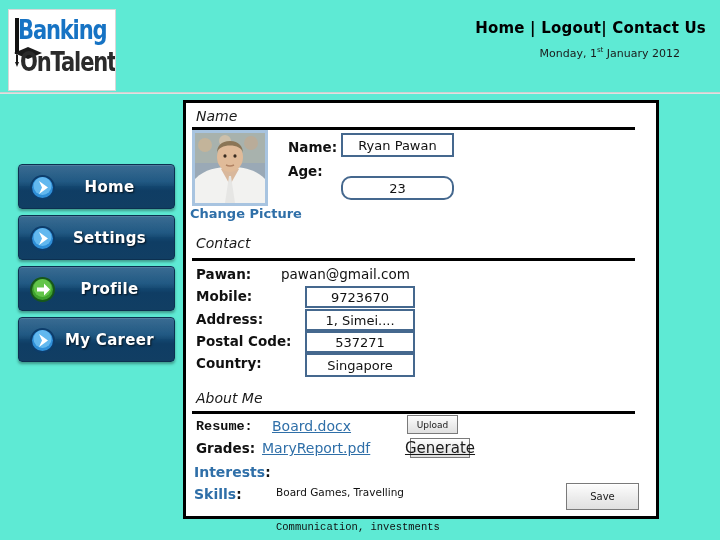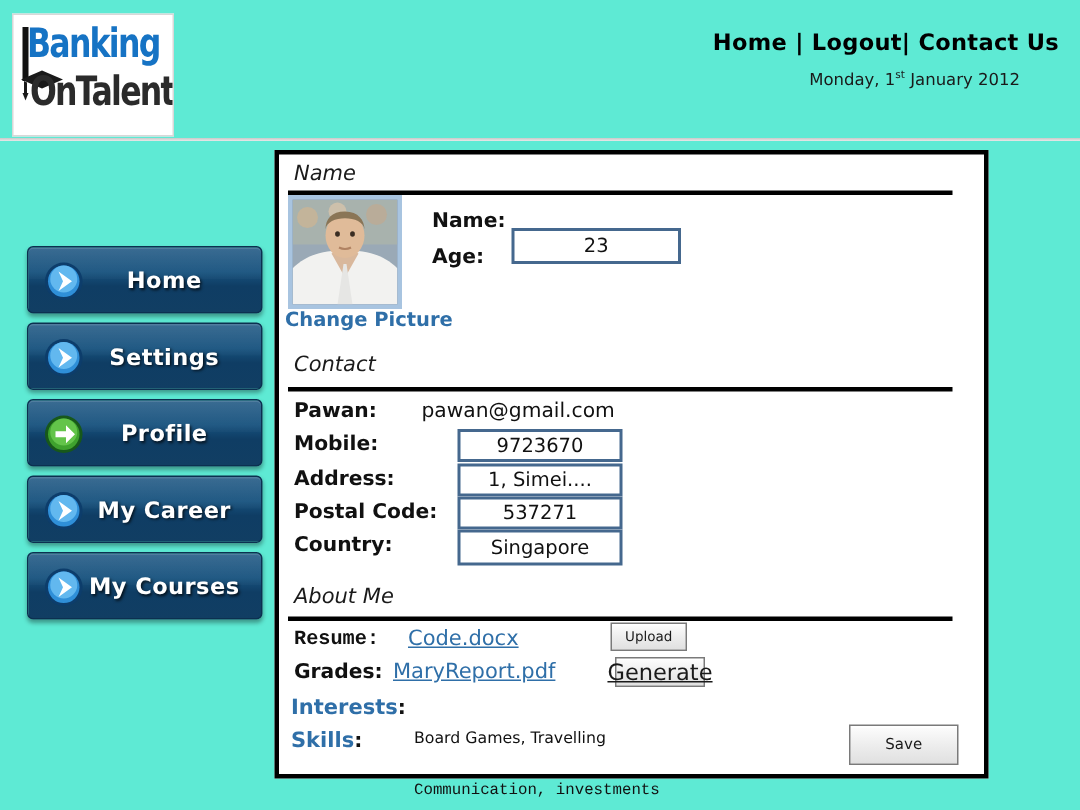--- a/index.html
+++ b/index.html
@@ -154,29 +154,20 @@
     <div class="nav-btn">
       <svg class="ico" viewBox="0 0 27 27">
         <circle cx="13.5" cy="13.5" r="12.5" fill="#0d3d6b"></circle>
         <circle cx="13.5" cy="13.5" r="10.5" fill="#2f8fd8"></circle>
         <circle cx="13.5" cy="12" r="9" fill="#62b8ef"></circle>
         <polygon points="10,7 19,13.5 10,20 13,13.5" fill="#ffffff"></polygon>
       </svg>
       <div class="lbl">My Career</div>
     </div>
 
-    <div class="nav-btn">
-      <svg class="ico" viewBox="0 0 27 27">
-        <circle cx="13.5" cy="13.5" r="12.5" fill="#0d3d6b"></circle>
-        <circle cx="13.5" cy="13.5" r="10.5" fill="#2f8fd8"></circle>
-        <circle cx="13.5" cy="12" r="9" fill="#62b8ef"></circle>
-        <polygon points="10,7 19,13.5 10,20 13,13.5" fill="#ffffff"></polygon>
-      </svg>
-      <div class="lbl">My Courses</div>
-    </div>
   </div>
 
   <div class="panel"></div>
 
   <div style="position:absolute;left:196px;top:108px;" class="section-title">Name</div>
   <div class="section-rule" style="position:absolute;left:192px;top:127px;width:443px;"></div>
 
   <div class="photo">
     <svg width="70" height="70" viewBox="0 0 70 70">
       <rect width="70" height="70" fill="#9aa9b6"></rect>
@@ -189,23 +180,24 @@
       <ellipse cx="35" cy="24" rx="13" ry="15" fill="#e0bb99"></ellipse>
       <path d="M22,20 C23,10 47,10 48,20 C48,14 44,8 35,8 C26,8 22,13 22,20 Z" fill="#8a7556"></path>
       <ellipse cx="30" cy="23" rx="1.6" ry="1.8" fill="#3a2d22"></ellipse>
       <ellipse cx="40" cy="23" rx="1.6" ry="1.8" fill="#3a2d22"></ellipse>
       <path d="M31,32 Q35,34 39,32" stroke="#b08262" stroke-width="1.4" fill="none"></path>
       <path d="M34,43 L30,70 L40,70 L36,43 Z" fill="#e6e6e4"></path>
     </svg>
   </div>
 
   <div class="fieldlabel" style="position:absolute;left:288px;top:139px;">Name:</div>
+  <div class="inputbox" style="position:absolute;left:341px;top:133px;width:113px;height:24px;">Ryan Pawan</div>
 
   <div class="fieldlabel" style="position:absolute;left:288px;top:163px;">Age:</div>
-  <div class="inputbox" style="position:absolute;left:341px;top:152px;width:113px;height:24px;">23</div>
+  <div class="inputbox" style="position:absolute;left:341px;top:176px;width:113px;height:24px;border-radius:10px;">23</div>
 
   <div class="linkhead" style="position:absolute;left:190px;top:206px;font-size:13px;">Change Picture</div>
 
   <div style="position:absolute;left:196px;top:235px;" class="section-title">Contact</div>
   <div class="section-rule" style="position:absolute;left:192px;top:258px;width:443px;"></div>
 
   <div class="fieldlabel" style="position:absolute;left:196px;top:266px;">Pawan:</div>
   <div class="plaintext" style="position:absolute;left:281px;top:266px;">pawan@gmail.com</div>
 
   <div class="fieldlabel" style="position:absolute;left:196px;top:288px;">Mobile:</div>
@@ -217,21 +209,21 @@
   <div class="fieldlabel" style="position:absolute;left:196px;top:333px;">Postal Code:</div>
   <div class="inputbox" style="position:absolute;left:305px;top:331px;width:110px;height:22px;">537271</div>
 
   <div class="fieldlabel" style="position:absolute;left:196px;top:355px;">Country:</div>
   <div class="inputbox" style="position:absolute;left:305px;top:353px;width:110px;height:24px;">Singapore</div>
 
   <div style="position:absolute;left:196px;top:390px;" class="section-title">About Me</div>
   <div class="section-rule" style="position:absolute;left:192px;top:411px;width:443px;"></div>
 
   <div class="fieldlabel" style="position:absolute;left:196px;top:419px;font-family:Liberation Mono, monospace;">Resume:</div>
-  <div class="linktext" style="position:absolute;left:272px;top:418px;">Code.docx</div>
+  <div class="linktext" style="position:absolute;left:272px;top:418px;">Board.docx</div>
   <div class="winbtn" style="position:absolute;left:407px;top:415px;width:51px;height:19px;font-size:9px;">Upload</div>
 
   <div class="fieldlabel" style="position:absolute;left:196px;top:440px;">Grades:</div>
   <div class="linktext" style="position:absolute;left:262px;top:440px;">MaryReport.pdf</div>
   <div class="winbtn" style="position:absolute;left:410px;top:438px;width:60px;height:20px;font-size:15px;text-decoration:underline;">Generate</div>
 
   <div style="position:absolute;left:194px;top:463px;white-space:nowrap;">
     <span class="linkhead">Interests</span><span class="fieldlabel">:</span>
   </div>
   <div style="position:absolute;left:276px;top:465px;font-family:'DejaVu Sans',sans-serif;font-size:10.5px;color:#111;margin-top:21px;">Board Games, Travelling</div>

